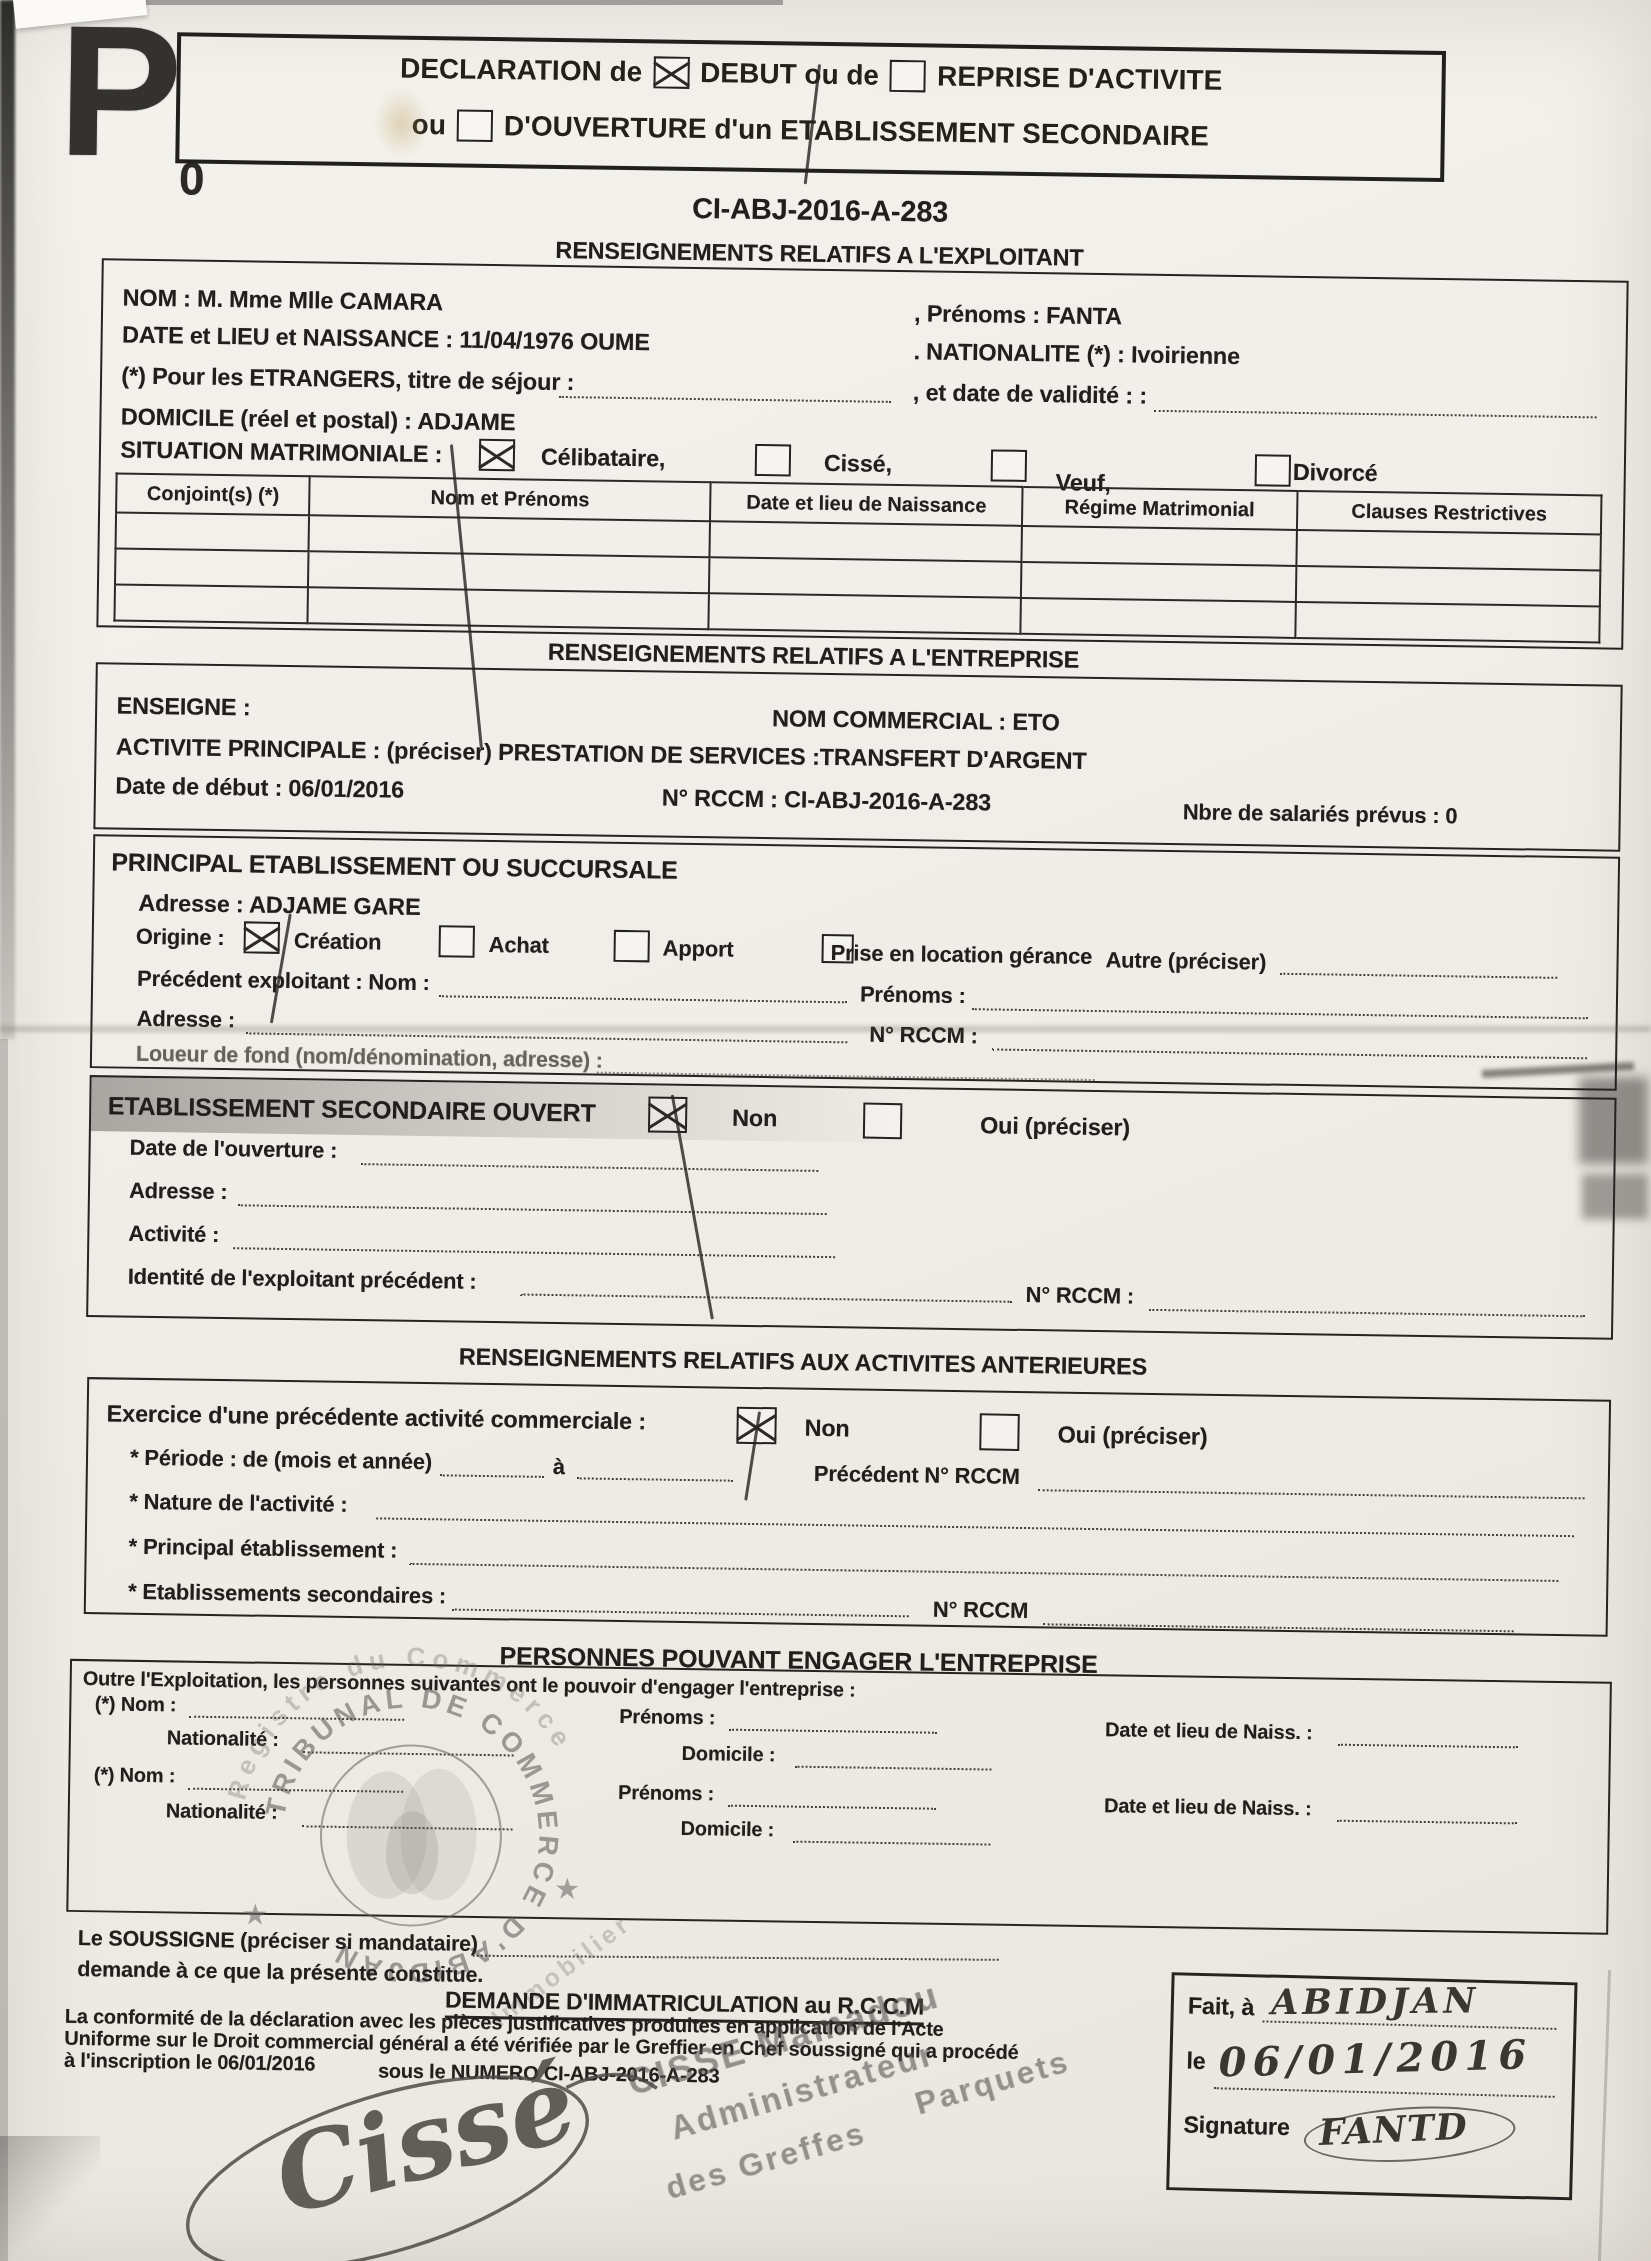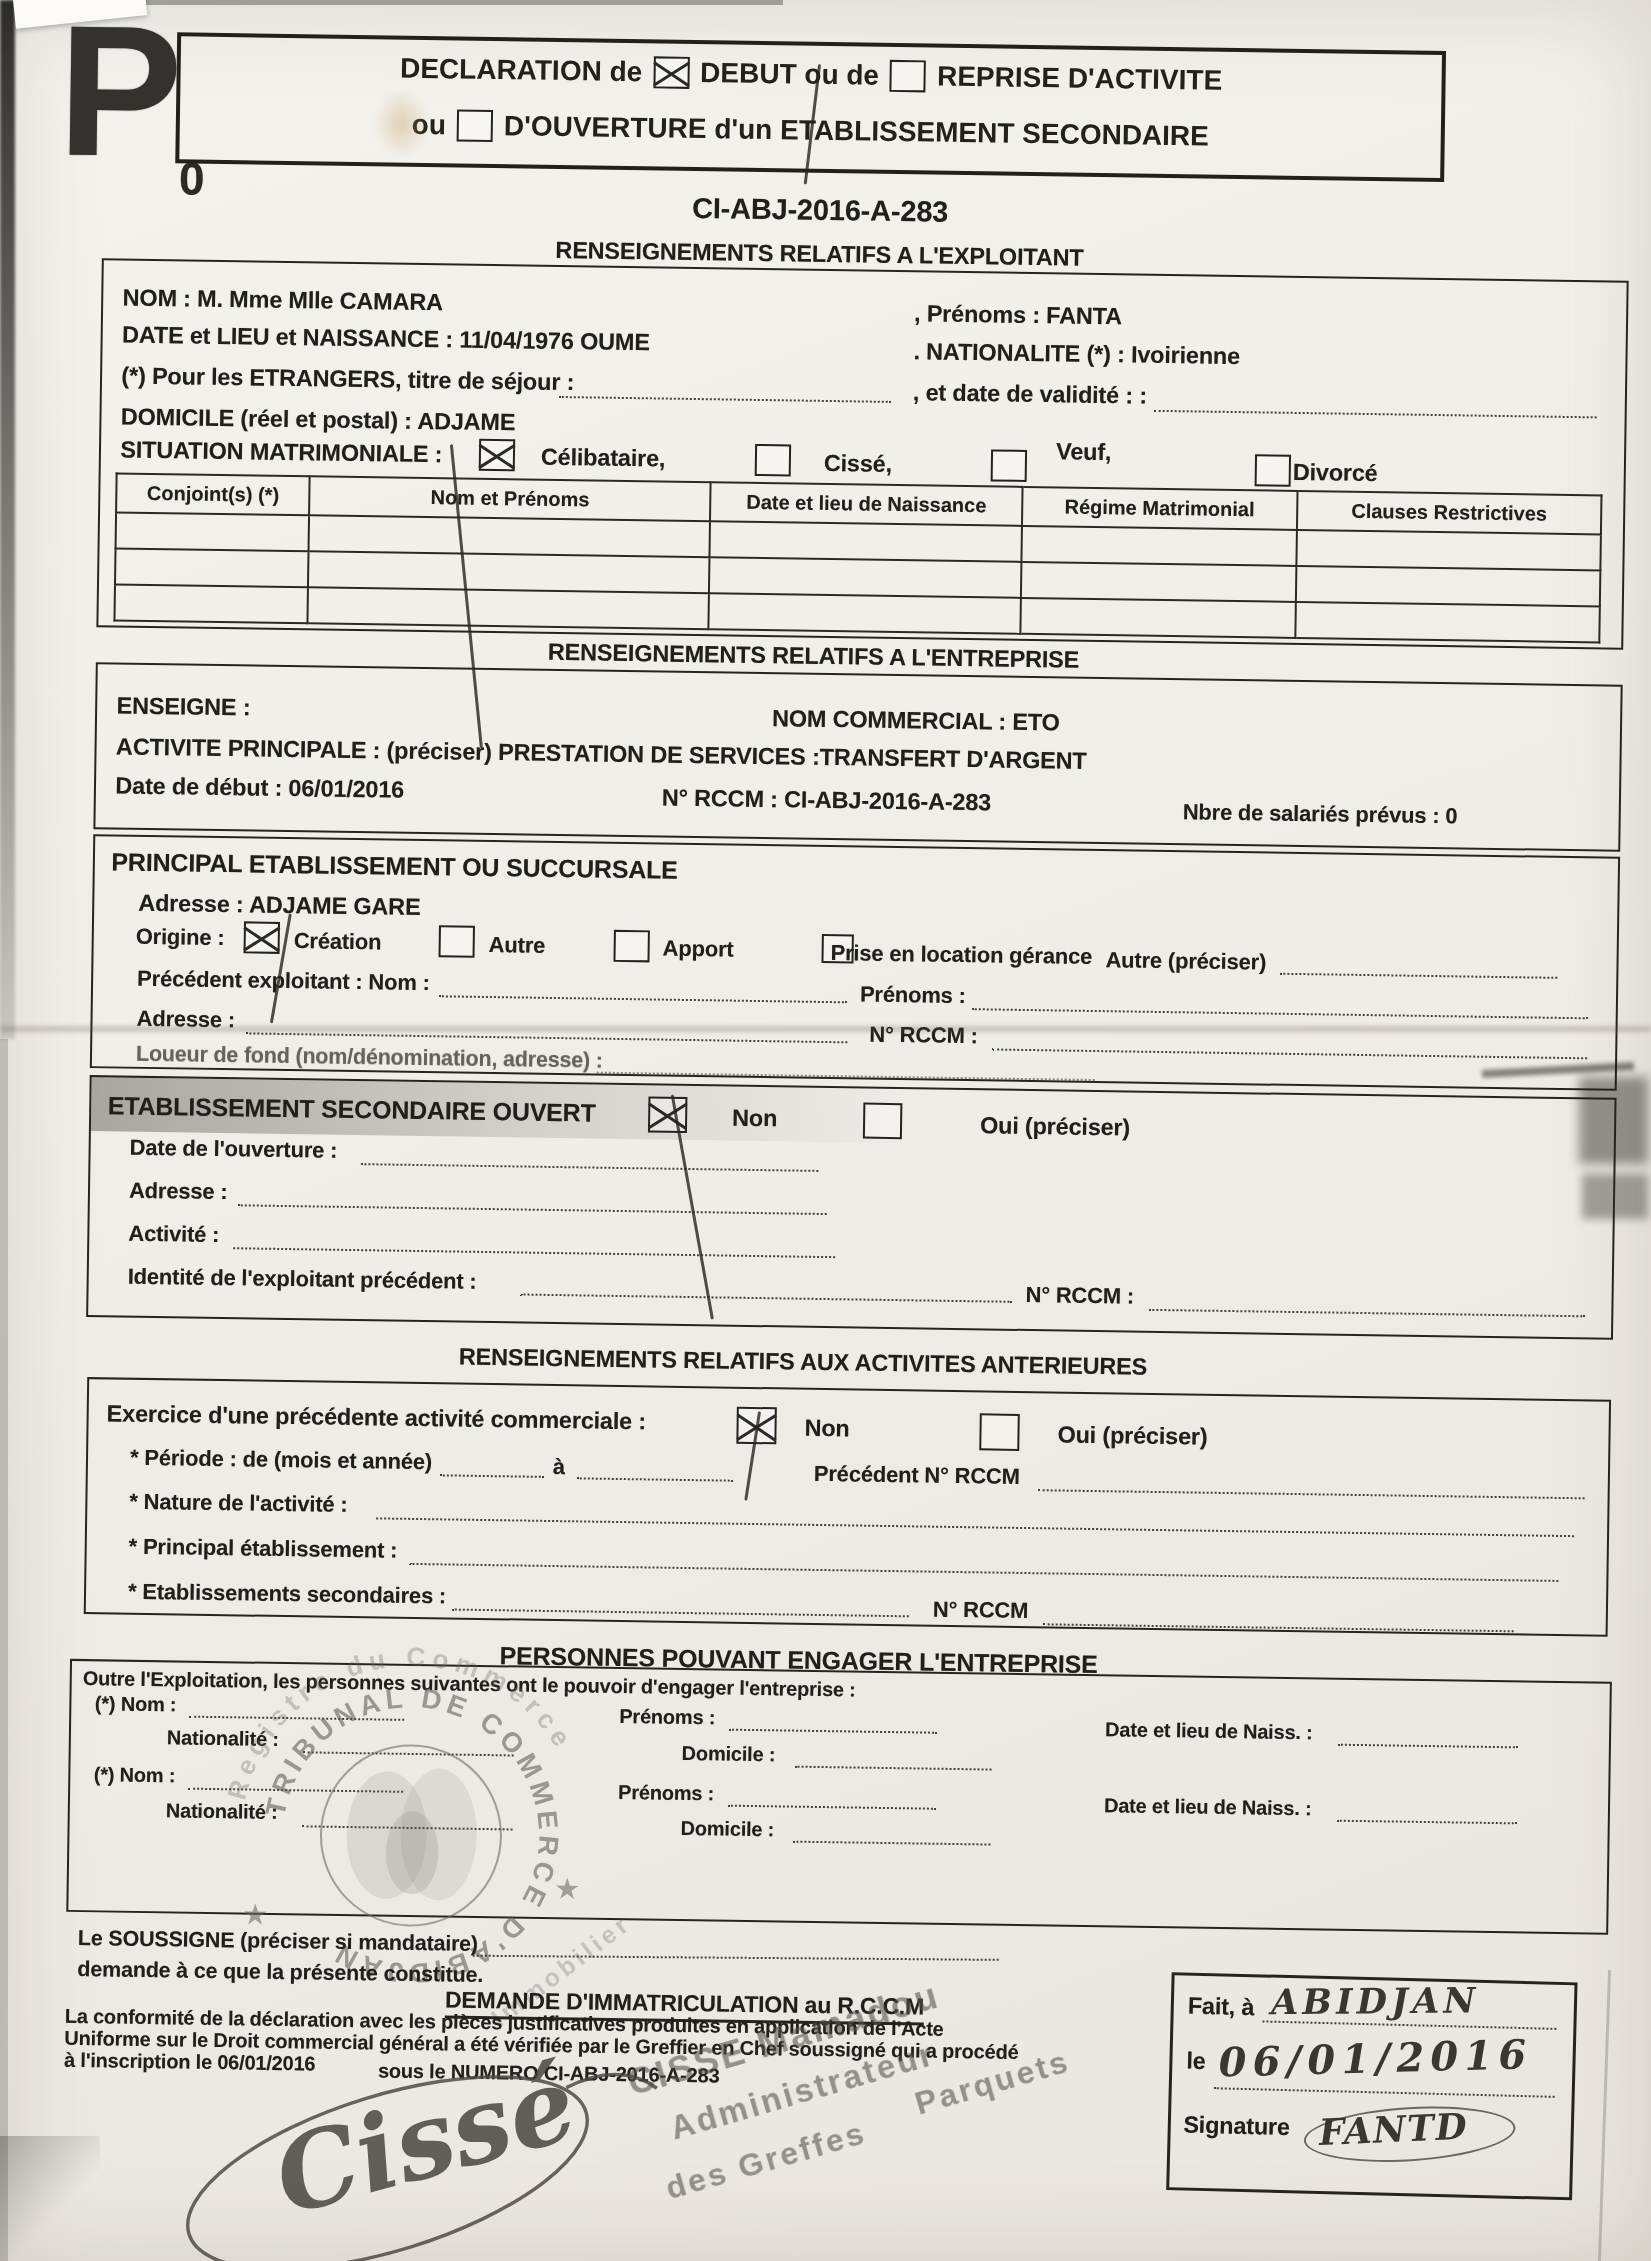--- a/index.html
+++ b/index.html
@@ -79,21 +79,21 @@
       <span class="dl" style="left:457px;top:129px;width:332px;"></span>
       <span class="t f34" style="left:811px;top:107px;">, et date de validité : :</span>
       <span class="dl" style="left:1052px;top:134px;width:443px;"></span>
       <span class="t f34" style="left:19.4px;top:143px;">DOMICILE (réel et postal) : ADJAME</span>
       <span class="t f34" style="left:19.4px;top:176px;">SITUATION MATRIMONIALE :</span>
       <span class="cb cba checked" style="left:378px;top:173px;"></span>
       <span class="t f34" style="left:440px;top:177px;">Célibataire,</span>
       <span class="cb cba" style="left:654px;top:174px;"></span>
       <span class="t f34" style="left:723px;top:179px;">Cissé,</span>
       <span class="cb cba" style="left:890px;top:176px;"></span>
-      <span class="t f34" style="left:955px;top:164px;">Veuf,</span>
+      <span class="t f34" style="left:955px;top:195px;">Veuf,</span>
       <span class="cb cba" style="left:1154px;top:177px;"></span>
       <span class="t f34" style="left:1192px;top:181px;">Divorcé</span>
 
       <table class="conjoint" style="left:15.2px;top:212px;width:1487px;">
         <colgroup>
           <col style="width:13%">
             <col style="width:27%">
             <col style="width:21%">
           <col style="width:18.5%">
             <col style="width:20.5%">
@@ -143,21 +143,21 @@
       <span class="t f32" style="left:1087px;top:119px;">Nbre de salariés prévus : 0</span>
     </div>
 
     <div class="box" style="left:89px;top:845px;width:1523px;height:230px;">
       <span class="t f36" style="left:16.6px;top:11px;">PRINCIPAL ETABLISSEMENT OU SUCCURSALE</span>
       <span class="t f34" style="left:44px;top:53px;">Adresse : ADJAME  GARE</span>
       <span class="t f32" style="left:42px;top:87px;">Origine :</span>
       <span class="cb cba checked" style="left:150px;top:83px;"></span>
       <span class="t f32" style="left:200px;top:89px;">Création</span>
       <span class="cb cba" style="left:345px;top:84px;"></span>
-      <span class="t f32" style="left:395px;top:90px;">Autre</span>
+      <span class="t f32" style="left:395px;top:90px;">Achat</span>
       <span class="cb cba" style="left:520px;top:86px;"></span>
       <span class="t f32" style="left:569px;top:91px;">Apport</span>
       <span class="cb cba" style="left:728px;top:87px;width:28px;height:25px;"></span>
       <span class="t f32" style="left:737px;top:93px;">Prise en location gérance</span>
       <span class="t f32" style="left:1012px;top:96px;">Autre (préciser)</span>
       <span class="dl" style="left:1187px;top:119px;width:277px;"></span>
       <span class="t f32" style="left:44px;top:129px;">Précédent exploitant : Nom :</span>
       <span class="dl" style="left:346px;top:154px;width:408px;"></span>
       <span class="t f32" style="left:767px;top:134px;">Prénoms :</span>
       <span class="dl" style="left:879px;top:159px;width:616px;"></span>

